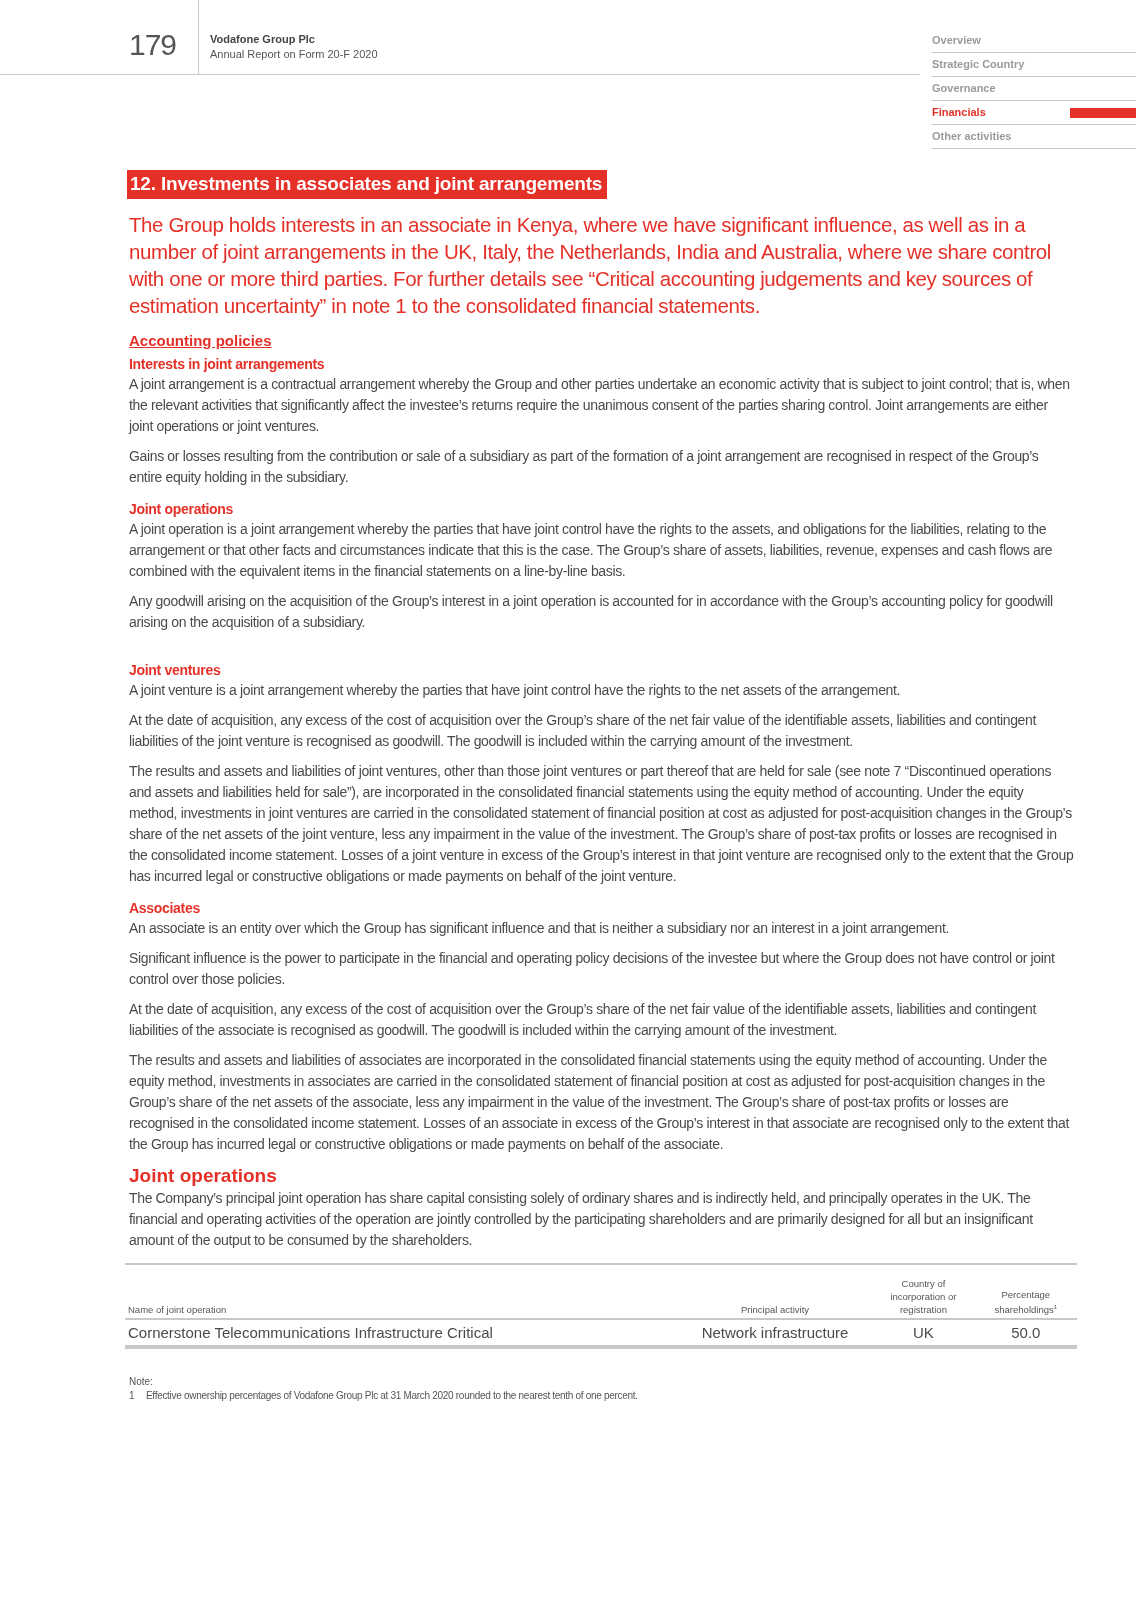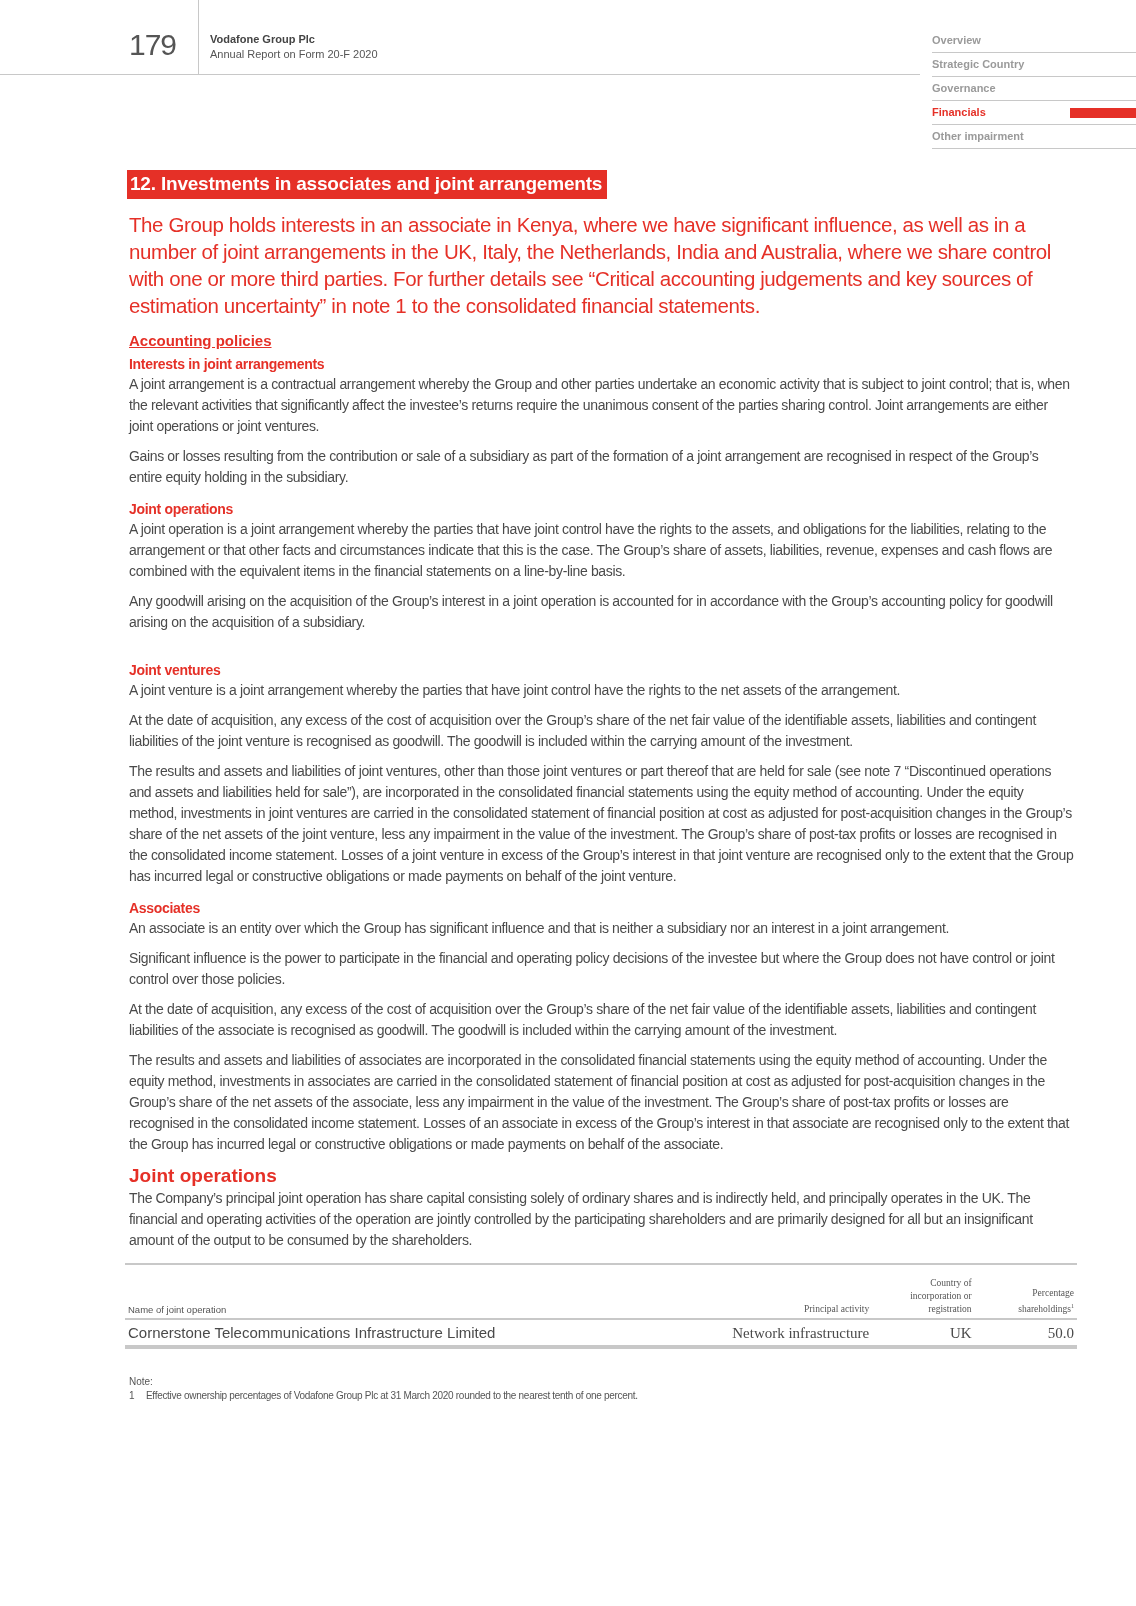--- a/index.html
+++ b/index.html
@@ -65,41 +65,41 @@
   }
   table.jo th {
     font-size: 9.5px; font-weight: normal; color: #555; vertical-align: bottom;
     padding: 12px 3px 2px 3px; line-height: 13px; border-bottom: 2px solid #c8c8c8;
   }
   table.jo td {
     font-size: 15px; color: #4a4a4a; padding: 3px 3px 2px 3px;
     border-bottom: 4px solid #c8c8c8; line-height: 20px;
   }
   .left { text-align: left; }
-  .right { text-align: right; font-family: Liberation Serif, serif; }
+  .right { text-align: center; }
   sup { font-size: 6px; vertical-align: super; }
   .note-label { margin-top: 27px; font-size: 10px; color: #555; }
   .note-item { font-size: 10px; color: #555; margin-top: 3px; letter-spacing: -0.3px; }
   .note-num { display: inline-block; width: 17px; }
 </style>
 </head>
 <body>
 
 <div class="header-rule"></div>
 <div class="page-number">179</div>
 <div class="header-divider"></div>
 <div class="company-name">Vodafone Group Plc</div>
 <div class="report-title">Annual Report on Form 20-F 2020</div>
 
 <nav class="section-nav">
   <a class="nav-item">Overview</a>
   <a class="nav-item">Strategic Country</a>
   <a class="nav-item">Governance</a>
   <a class="nav-item active"><span>Financials</span><span class="active-bar"></span></a>
-  <a class="nav-item">Other impairment</a>
+  <a class="nav-item">Other activities</a>
 </nav>
 
 <main class="content">
   <h1 class="section-title">12. Investments in associates and joint arrangements</h1>
   <p class="intro">The Group holds interests in an associate in Kenya, where we have significant influence, as well as in a number of joint arrangements in the UK, Italy, the Netherlands, India and Australia, where we share control with one or more third parties. For further details see “Critical accounting judgements and key sources of estimation uncertainty” in note 1 to the consolidated financial statements.</p>
 
   <h2 class="h-policies">Accounting policies</h2>
 
   <h3 class="h-sub">Interests in joint arrangements</h3>
   <p class="para">A joint arrangement is a contractual arrangement whereby the Group and other parties undertake an economic activity that is subject to joint control; that is, when the relevant activities that significantly affect the investee’s returns require the unanimous consent of the parties sharing control. Joint arrangements are either joint operations or joint ventures.</p>
@@ -134,21 +134,21 @@
           <span>registration</span>
         </th>
         <th class="right" style="width:100px">
           <span>Percentage</span><br>
           <span>shareholdings</span><sup>1</sup>
         </th>
       </tr>
     </thead>
     <tbody>
       <tr>
-        <td class="left">Cornerstone Telecommunications Infrastructure Limited</td>
+        <td class="left">Cornerstone Telecommunications Infrastructure Critical</td>
         <td class="right">Network infrastructure</td>
         <td class="right">UK</td>
         <td class="right">50.0</td>
       </tr>
     </tbody>
   </table>
 
   <div class="note-label">Note:</div>
   <div class="note-item">
     <span class="note-num">1</span><span>Effective ownership percentages of Vodafone Group Plc at 31 March 2020 rounded to the nearest tenth of one percent.</span>

